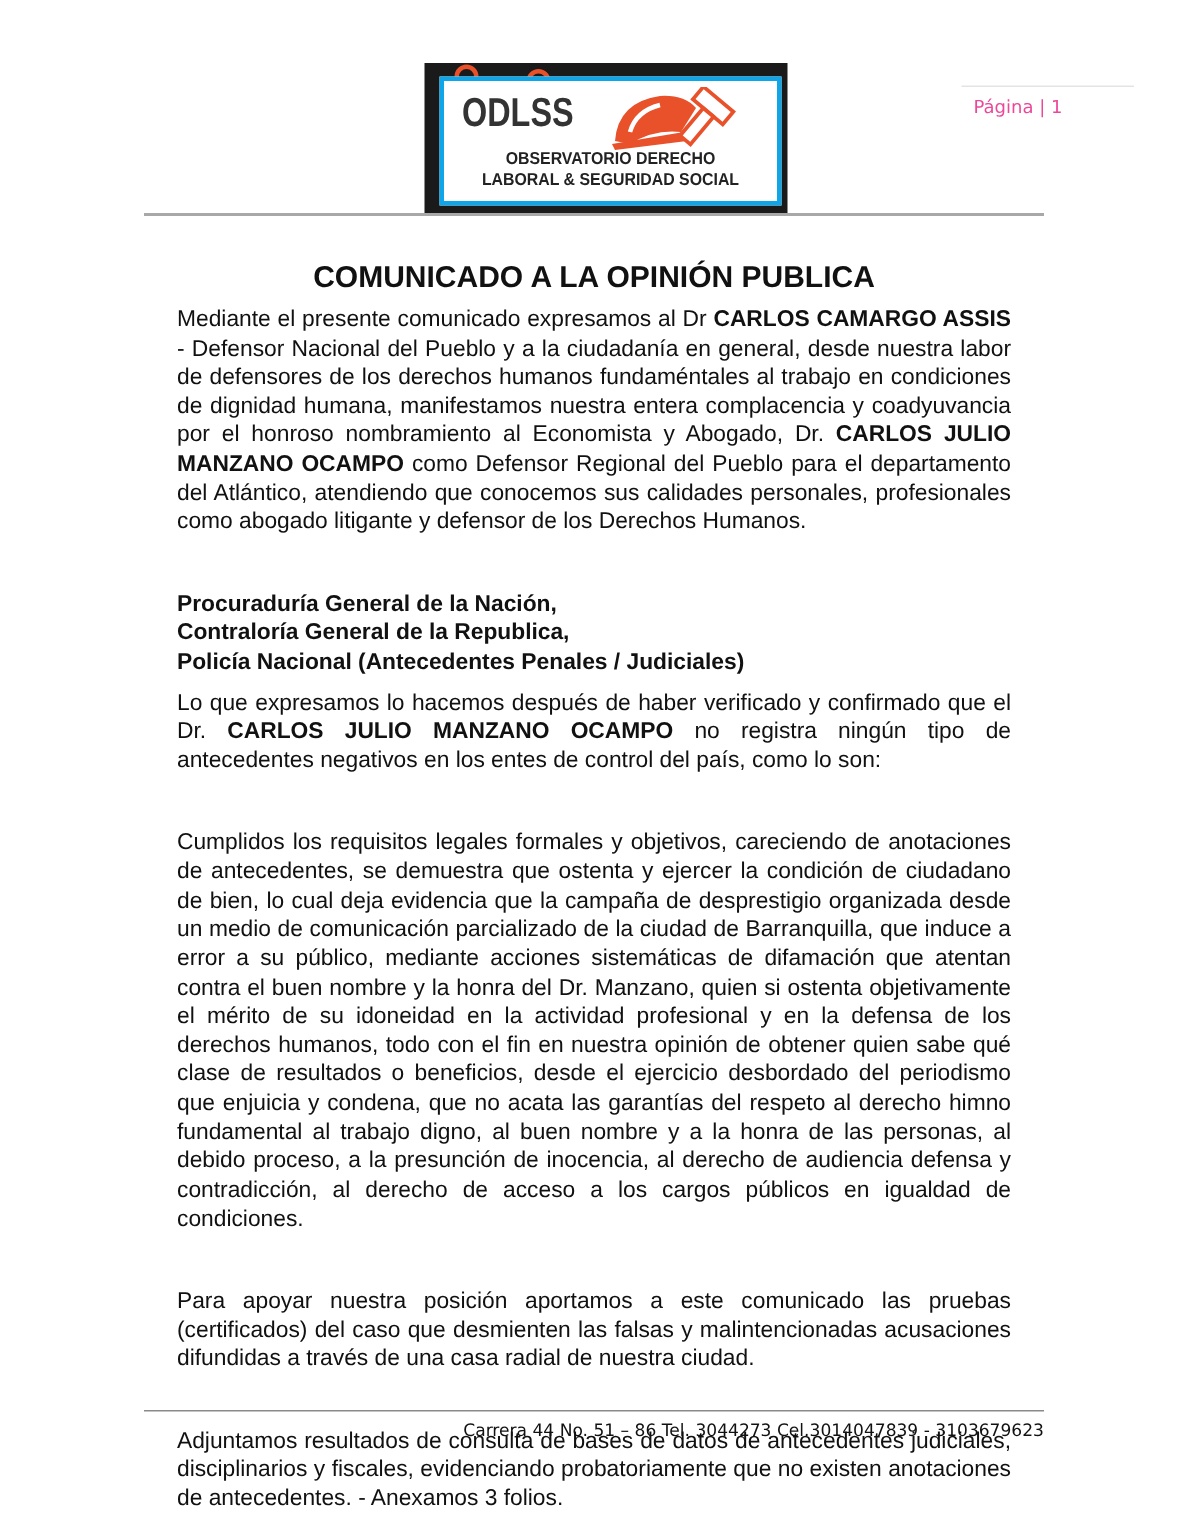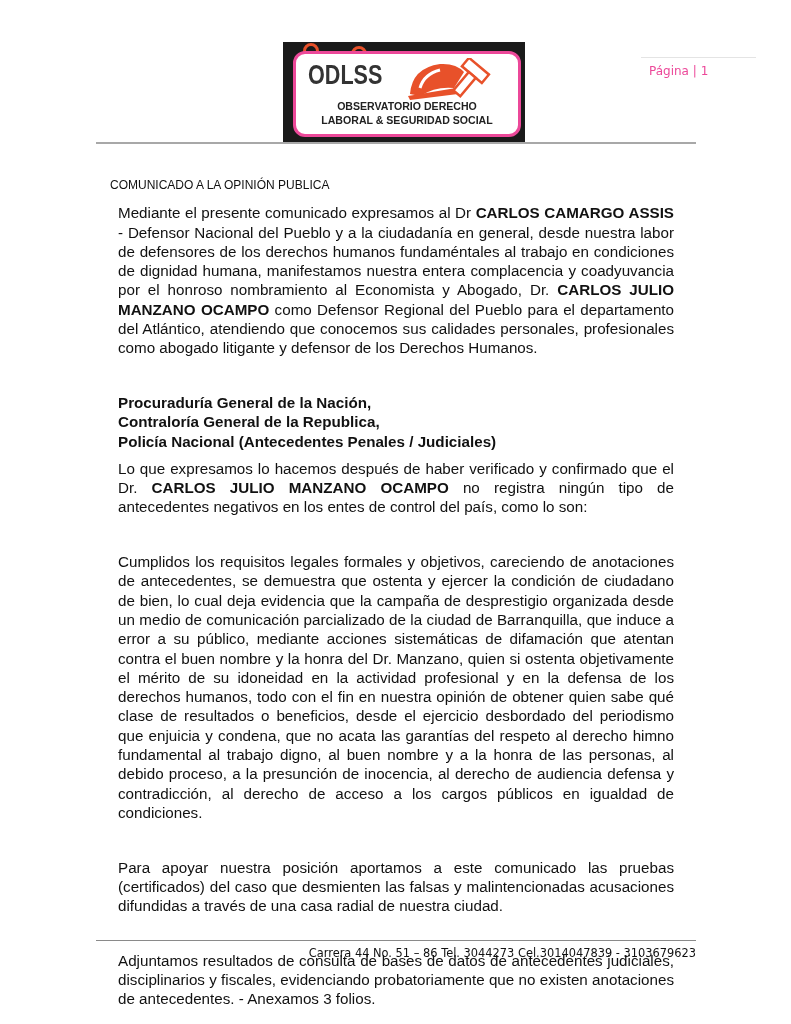--- a/index.html
+++ b/index.html
@@ -10,21 +10,21 @@
     }
     .page-number-line {
       position: absolute; left: 641px; top: 57px; width: 115px; height: 1px; background: #e4e4e4;
     }
     .logo {
       position: absolute; left: 283px; top: 42px; width: 242px; height: 100px;
       background: #1a1a1a;
     }
     .logo-inner {
       position: absolute; left: 10px; top: 9px; width: 222px; height: 80px;
-      border: 3px solid #ec4899; border-radius: 12px; background: #ffffff;
+      border: 3px solid #0ea5e9; border-radius: 0; background: #ffffff;
     }
     .logo-title {
       position: absolute; left: 12px; top: 6px;
       font-family: "Liberation Sans", sans-serif; font-weight: bold; font-size: 27px;
       color: #333; letter-spacing: 0px; transform: scaleX(0.8); transform-origin: left top;
     }
     .logo-helmet { position: absolute; left: 110px; top: 4px; width: 92px; height: 42px; }
     .logo-sub {
       position: absolute; left: 0; right: 0; text-align: center;
       font-family: "Liberation Sans", sans-serif; font-weight: bold; font-size: 11.5px;
@@ -34,21 +34,21 @@
     .logo-sub.l2 { top: 60px; }
     .logo-hook {
       position: absolute; width: 10px; height: 10px; border: 3px solid #e8512a; border-radius: 50%; background:#1a1a1a;
     }
     .rule-top { position: absolute; left: 96px; top: 142px; width: 600px; height: 2px; background: #a8a8a8; }
     .content {
       position: absolute; left: 110px; top: 176px; width: 572px;
       font-family: "Liberation Sans", sans-serif; font-size: 15.2px; line-height: 19.3px;
       text-align: justify; color: #111;
     }
-    .title { text-align: left; font-weight: normal; font-size: 12px; }
+    .title { text-align: center; font-weight: bold; font-size: 20px; }
     p { margin: 8px; }
     .gap { height: 19.3px; }
     b { font-weight: bold; }
     .rule-bottom { position: absolute; left: 96px; top: 940px; width: 600px; height: 1px; background: #8a8a8a; }
     .footer {
       position: absolute; left: 96px; top: 945px; width: 600px; text-align: right;
       font-family: "DejaVu Sans", sans-serif; font-size: 11.4px; line-height: 17px; color: #111;
     }
   </style>
 </head>

